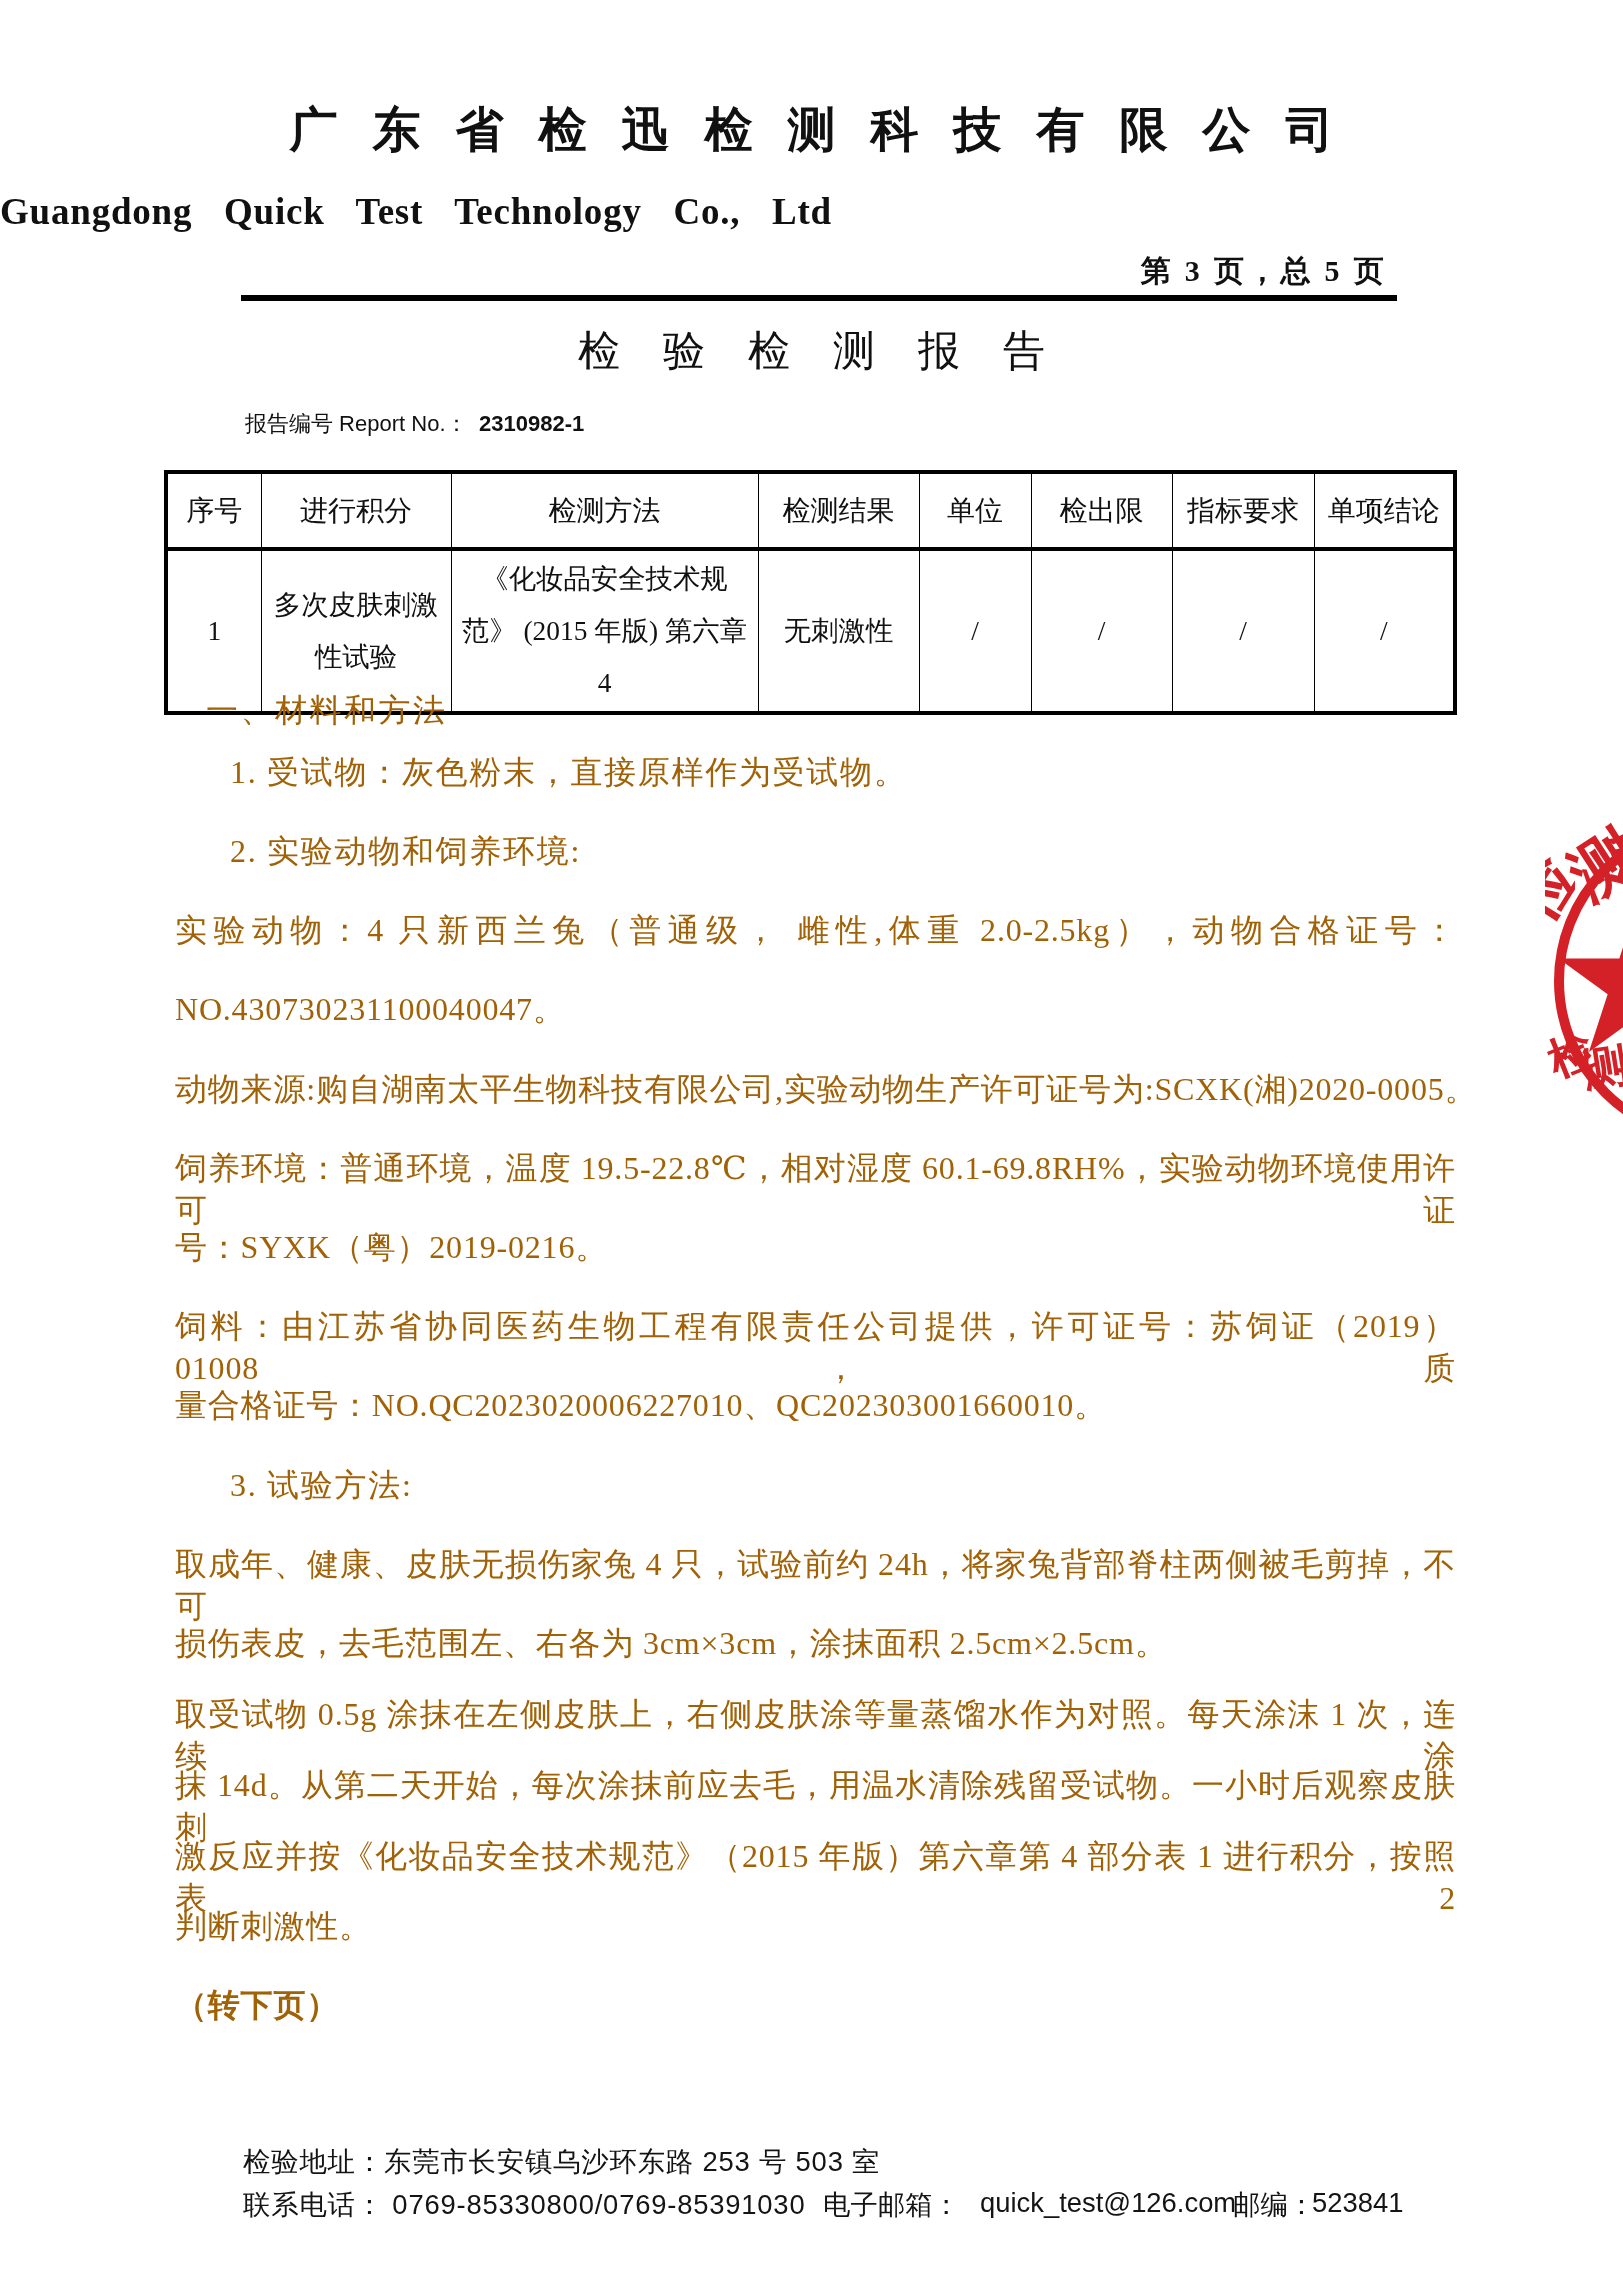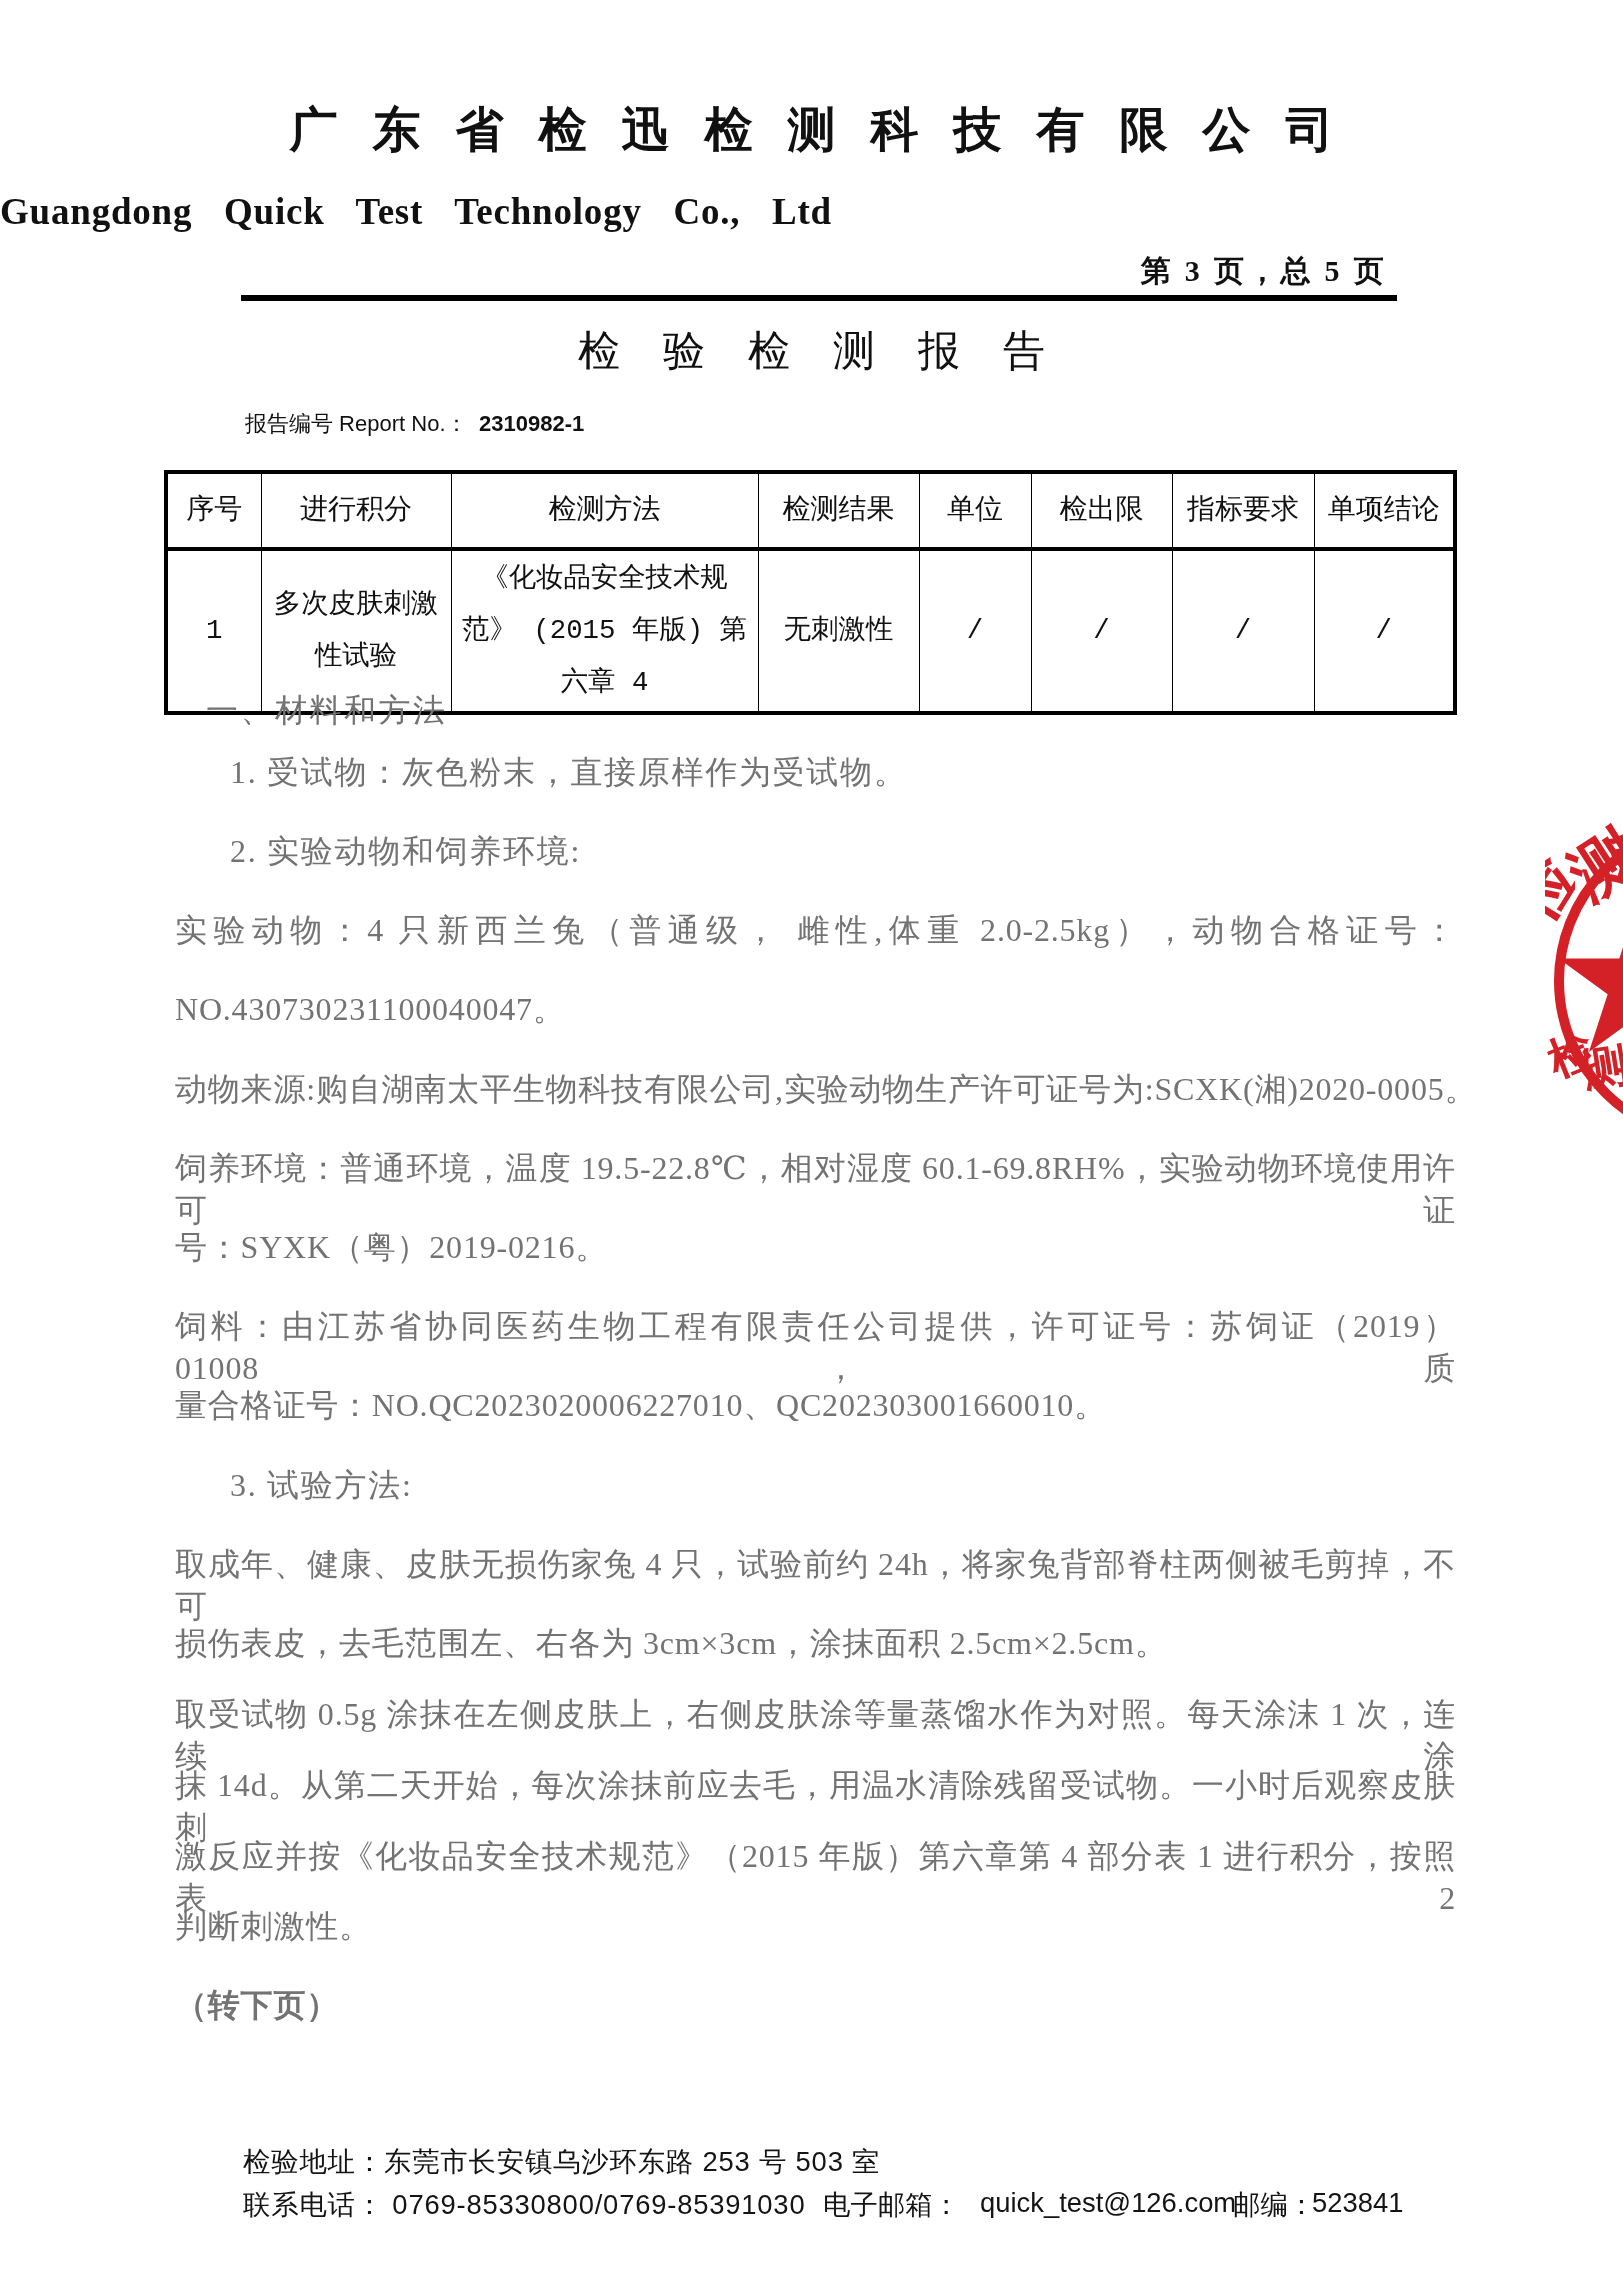--- a/index.html
+++ b/index.html
@@ -38,33 +38,32 @@
     position:absolute;top:409px;left:245px;font-size:22px;
     font-family:"Liberation Sans","DejaVu Sans",sans-serif;white-space:nowrap;
   }
   .report-no-line .val{padding-left:11.6px;font-weight:600;}
 
   
   .result-table{
     position:absolute;top:470px;left:164px;width:1289px;
     border-collapse:collapse;table-layout:fixed;
     font-size:27.4px;
-    font-family:Liberation Mono, monospace;
   }
   .result-table td,.result-table th{
     border:1.7px solid #000;text-align:center;vertical-align:middle;
     font-weight:normal;padding:1.7px 5px;line-height:1.9;
   }
   .result-table{border:4.2px solid #000;}
   .result-table tr.head th{border-bottom:4.2px solid #000;height:77px;font-size:28px;}
   .result-table tr.data td{height:118px;}
 
   
   .line{
-    position:absolute;font-size:32px;line-height:42px;color:#737373;
+    position:absolute;font-size:32px;line-height:42px;color:#a16207;
     width:1281px;left:175px;
   }
   .l-section{left:206px;white-space:nowrap;letter-spacing:2.5px;}
   .l-item{left:230px;white-space:nowrap;letter-spacing:1.7px;}
   .l-body{white-space:nowrap;letter-spacing:0.8px;}
   .l-stretch{
     white-space:normal;text-align:justify;text-align-last:justify;
     letter-spacing:0.8px;
   }
   .l-bold{font-weight:700;}

